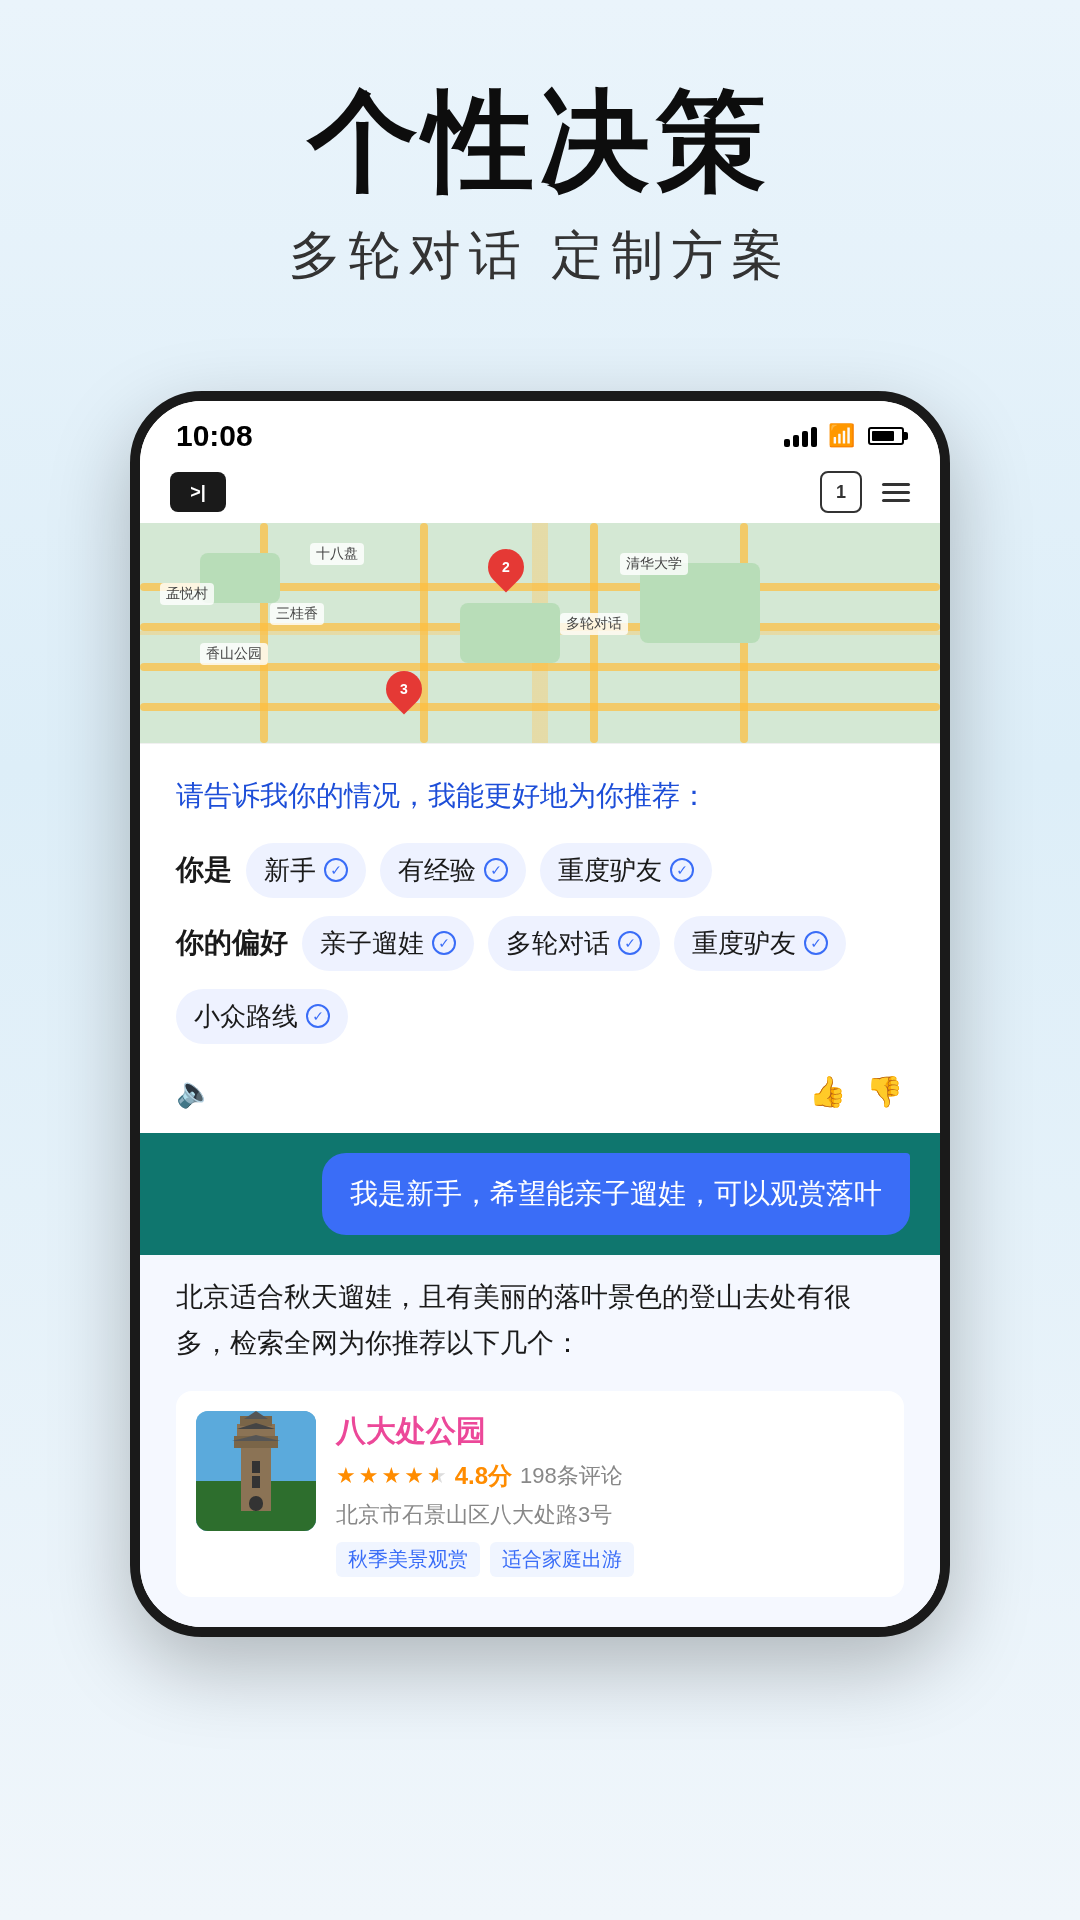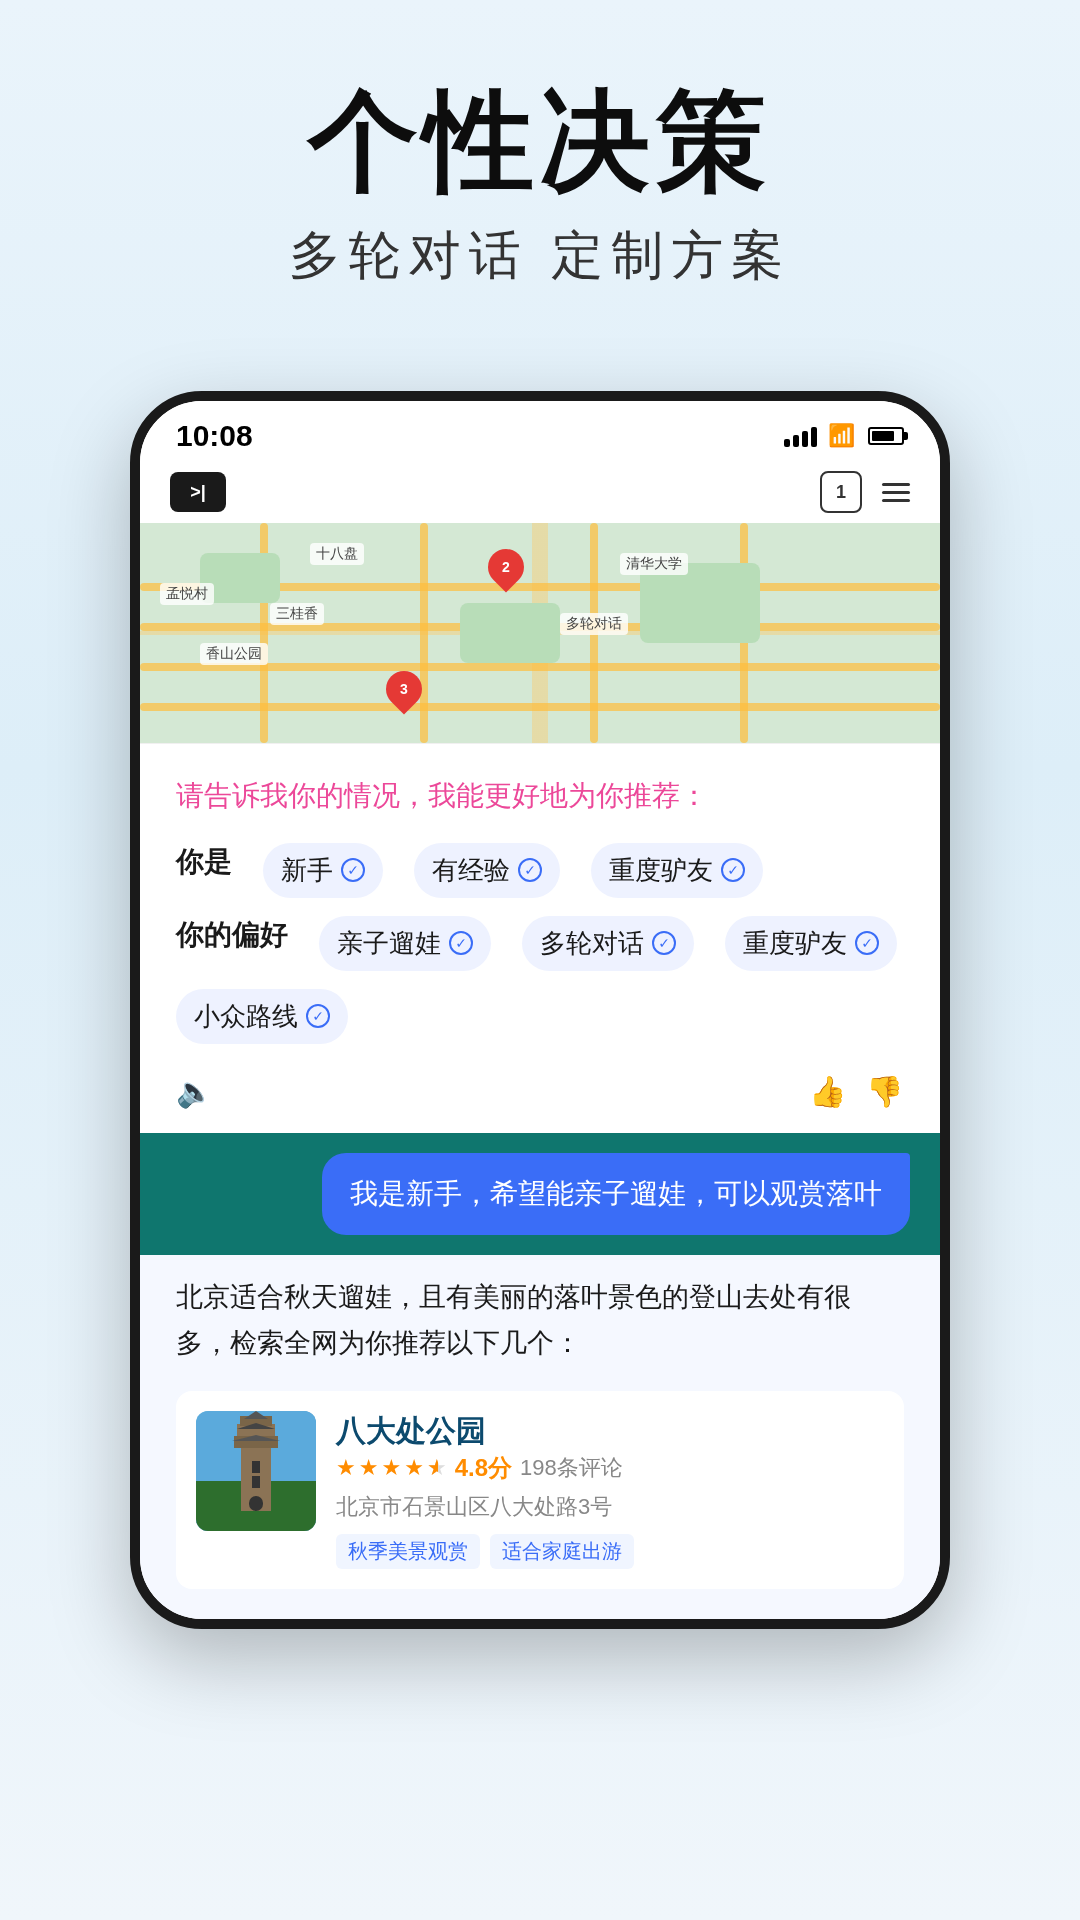--- a/index.html
+++ b/index.html
@@ -218,29 +218,29 @@
 
     
     .chat-bubble-ai {
       background: #fff;
       margin: 0;
       padding: 30px 36px 24px;
       border-top: 1px solid #f0f0f0;
     }
     .bubble-text {
       font-size: 28px;
-      color: #ec4899;
+      color: #1d4ed8;
       line-height: 1.6;
       margin-bottom: 24px;
     }
     .options-row {
       display: flex;
-      align-items: flex-start;
+      align-items: center;
       flex-wrap: wrap;
-      gap: 31px;
+      gap: 14px;
       margin-bottom: 18px;
     }
     .options-label {
       font-size: 28px;
       font-weight: 600;
       color: #1a1a1a;
     }
     .option-chip {
       display: flex;
       align-items: center;
@@ -327,22 +327,22 @@
       flex-shrink: 0;
       position: relative;
       overflow: hidden;
     }
     .poi-info {
       flex: 1;
     }
     .poi-name {
       font-size: 30px;
       font-weight: 700;
-      color: #0c4a6e;
-      margin-bottom: 0;
+      color: #ec4899;
+      margin-bottom: 8px;
     }
     .poi-rating {
       display: flex;
       align-items: center;
       gap: 8px;
       margin-bottom: 8px;
     }
     .stars {
       display: flex;
       gap: 3px;

